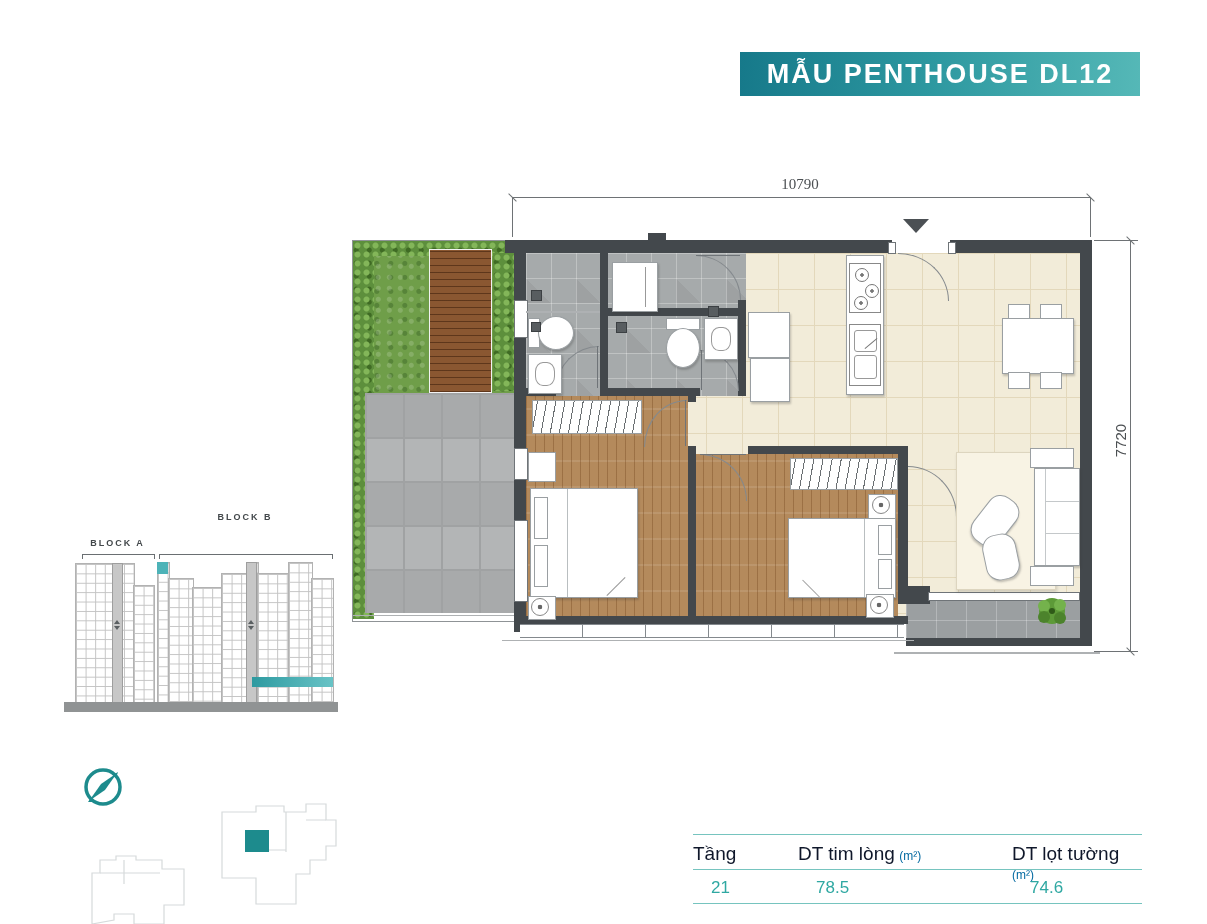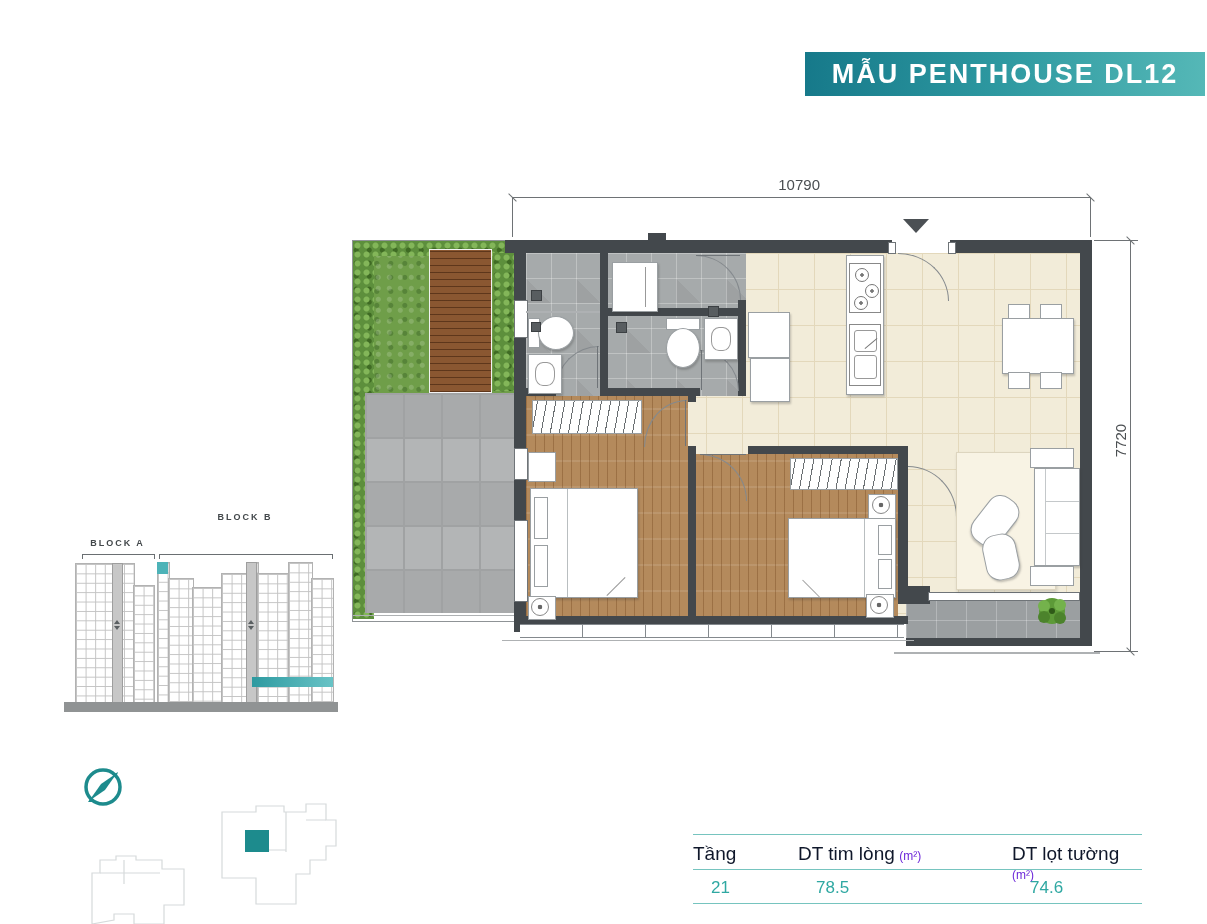--- a/index.html
+++ b/index.html
@@ -66,36 +66,36 @@
   .tw{background-color:#fff;border:1px solid #b2b2b2;background-image:
      linear-gradient(#c3c3c3 1px,transparent 1px),
      linear-gradient(90deg,#c3c3c3 1px,transparent 1px);background-size:9.6px 9.4px;}
   .blklbl{color:#43484b;font-size:9px;font-weight:bold;letter-spacing:2px;text-align:center;}
   .bracket{border-top:1px solid #6a6f72;border-left:1px solid #6a6f72;border-right:1px solid #6a6f72;height:4px;}
   .tri-up{width:0;height:0;border-left:3px solid transparent;border-right:3px solid transparent;border-bottom:4px solid #5a5f62;}
   .tri-dn{width:0;height:0;border-left:3px solid transparent;border-right:3px solid transparent;border-top:4px solid #5a5f62;}
   
   .tbl-line{background:#76c4bf;height:1px;}
   .tbl-h{color:#0f172a;font-size:19px;}
-  .tbl-u{color:#6d28d9;font-size:12px;}
+  .tbl-u{color:#0369a1;font-size:12px;}
   .tbl-v{color:#2fa8a2;font-size:17px;margin-left:18px;}
   .winband{background:#fff;border-top:1px solid #84898d;border-bottom:1px solid #84898d;
      background-image:repeating-linear-gradient(90deg,transparent 0 62px,#84898d 62px 63px);}
   .thinline{background:#aeb1b3;}
 </style>
 </head>
 <body>
 
 <div id="page">
 
-  <div class="a banner" style="left:805px;top:52px;width:400px;height:44px;">
+  <div class="a banner" style="left:740px;top:52px;width:400px;height:44px;">
     <span>MẪU PENTHOUSE DL12</span>
   </div>
 
-  <div class="a dimtxt" style="left:700px;top:176px;width:120px;text-align:right;">10790</div>
+  <div class="a dimtxt" style="left:740px;top:176px;width:120px;text-align:center;font-family:Liberation Serif, serif;">10790</div>
   <div class="a dimline" style="left:512px;top:197px;width:579px;height:1px;"></div>
   <div class="a tick" style="left:507px;top:197px;"></div>
   <div class="a tick" style="left:1085px;top:197px;"></div>
   <div class="a dimline" style="left:512px;top:197px;width:1px;height:40px;"></div>
   <div class="a dimline" style="left:1090px;top:197px;width:1px;height:40px;"></div>
 
   <div class="a dimline" style="left:1130px;top:240px;width:1px;height:412px;"></div>
   <div class="a dimline" style="left:1094px;top:240px;width:44px;height:1px;"></div>
   <div class="a dimline" style="left:1094px;top:651px;width:44px;height:1px;"></div>
   <div class="a tick" style="left:1125px;top:240px;"></div>

